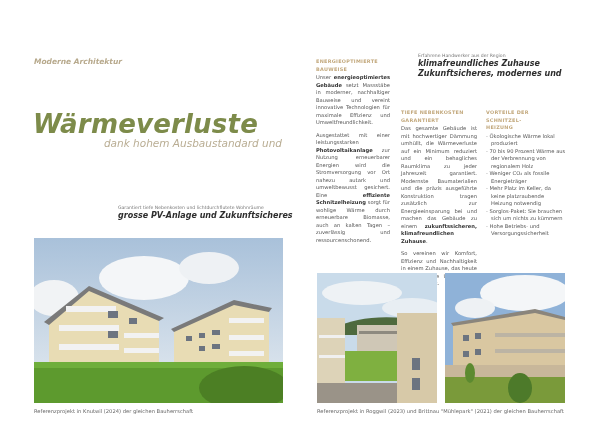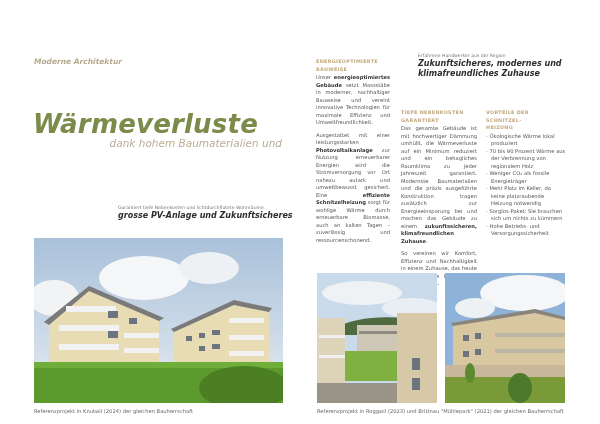--- a/index.html
+++ b/index.html
@@ -22,32 +22,32 @@
   .col li { padding-left:5px; text-indent:-5px; }
   .photo-caption { font-size:5.2px; color:#666; }
 </style>
 </head>
 <body>
 
 <div class="abs section-label">Moderne Architektur</div>
 
 <div class="abs title">Wärmeverluste</div>
 <div class="abs subtitle">
-  <div>dank hohem Baumaterialien und</div>
+  <div>dank hohem Ausbaustandard und</div>
 </div>
 
 <div class="abs cap1">
   <div class="cap-small">Garantiert tiefe Nebenkosten und lichtdurchflutete Wohnräume</div>
   <div class="cap-strong">grosse PV-Anlage und Zukunftsicheres</div>
 </div>
 
 <div class="abs cap2">
   <div class="cap-small">Erfahrene Handwerker aus der Region</div>
+  <div class="cap-strong">klimafreundliches Zuhause</div>
   <div class="cap-strong">Zukunftsicheres, modernes und</div>
-  <div class="cap-strong">klimafreundliches Zuhause</div>
 </div>
 
 <div class="abs col" style="left:316px; top:25px; width:74px;">
   <div class="col-head">ENERGIEOPTIMIERTE BAUWEISE</div>
   <p><span>Unser </span><b>energieoptimiertes Gebäude</b><span> setzt Massstäbe in moderner, nachhaltiger Bauweise und vereint innovative Technologien für maximale Effizienz und Umweltfreundlichkeit.</span></p>
   <p><span>Ausgestattet mit einer leistungsstarken </span><b>Photovoltaikanlage</b><span> zur Nutzung erneuerbarer Energien wird die Stromversorgung vor Ort nahezu autark und umweltbewusst gesichert. Eine </span><b>effiziente Schnitzelheizung</b><span> sorgt für wohlige Wärme durch erneuerbare Biomasse, auch an kalten Tagen – zuverlässig und ressourcenschonend.</span></p>
 </div>
 
 <div class="abs col" style="left:401px; top:76px; width:76px;">
   <div class="col-head">

